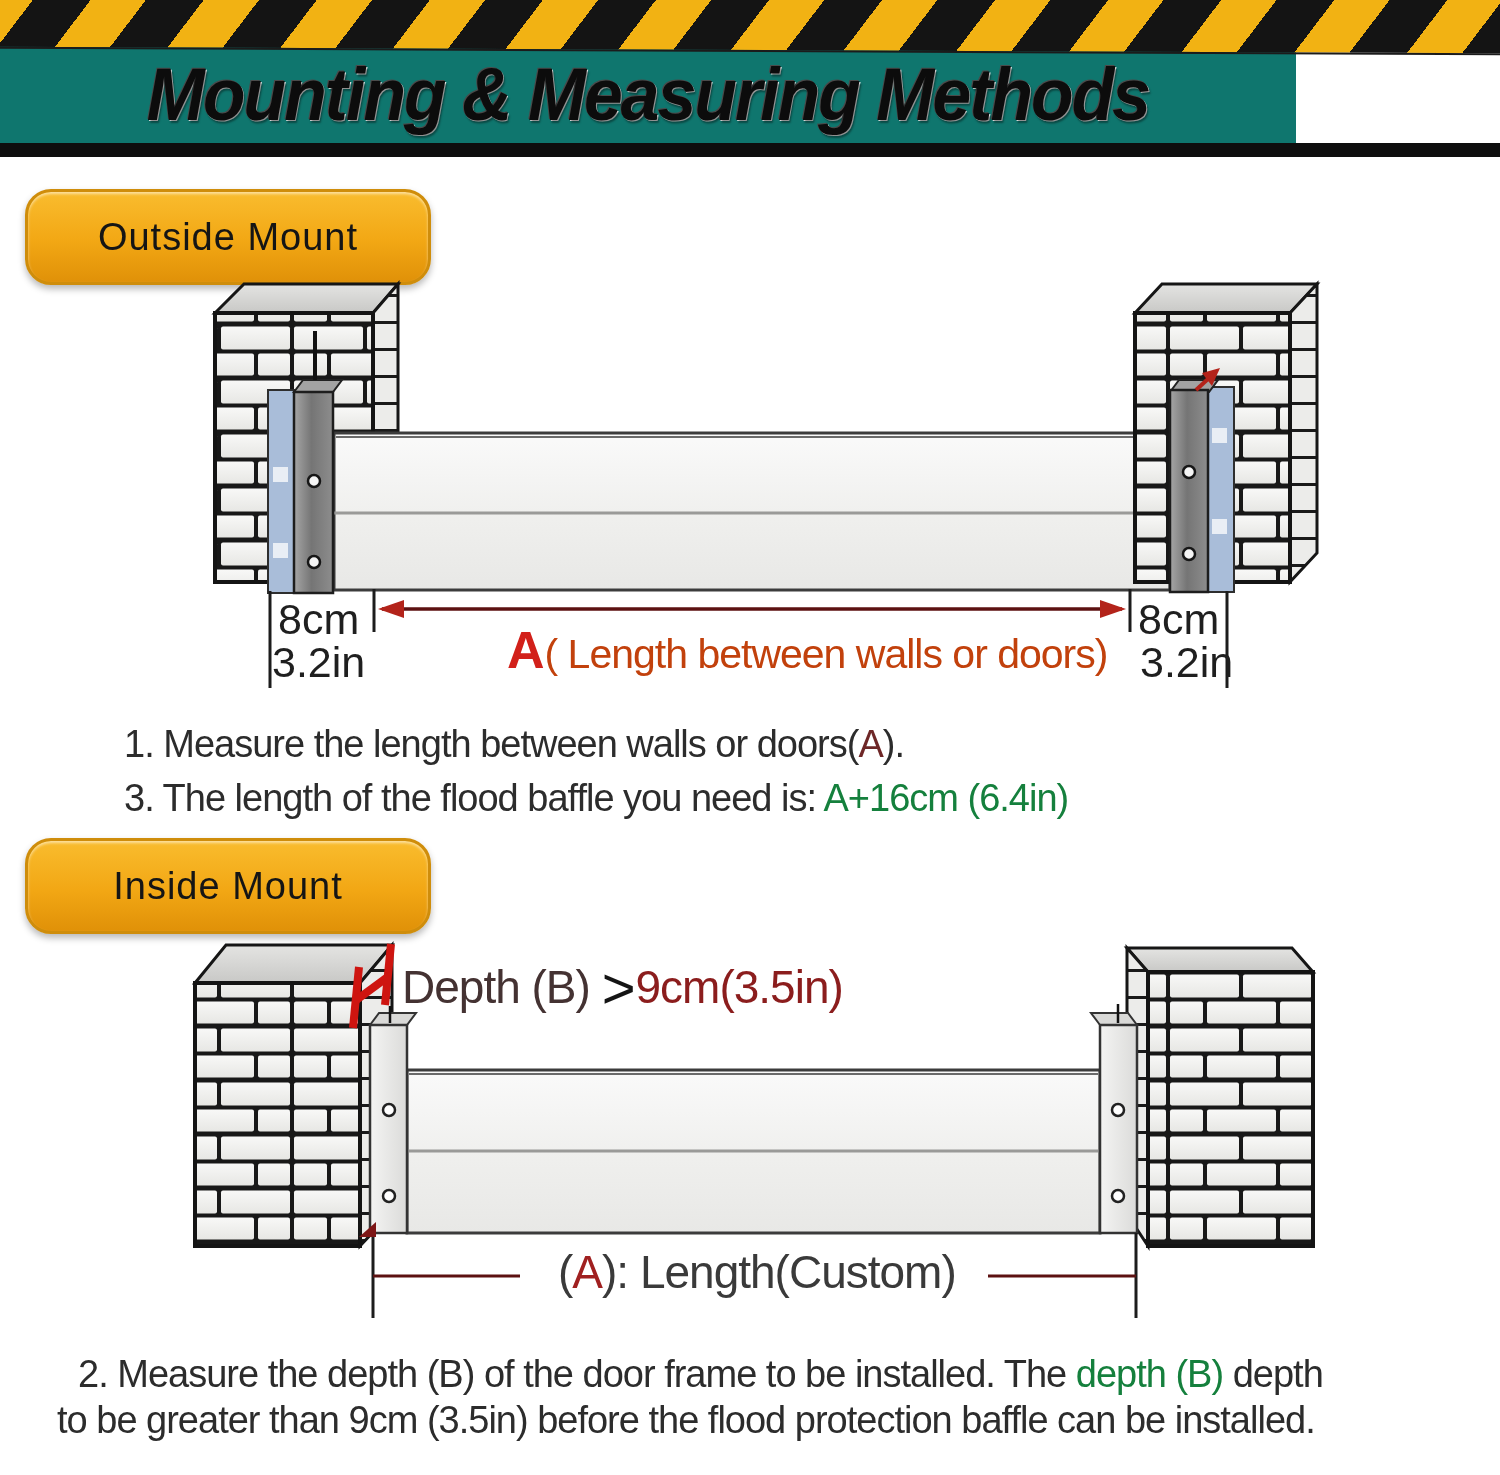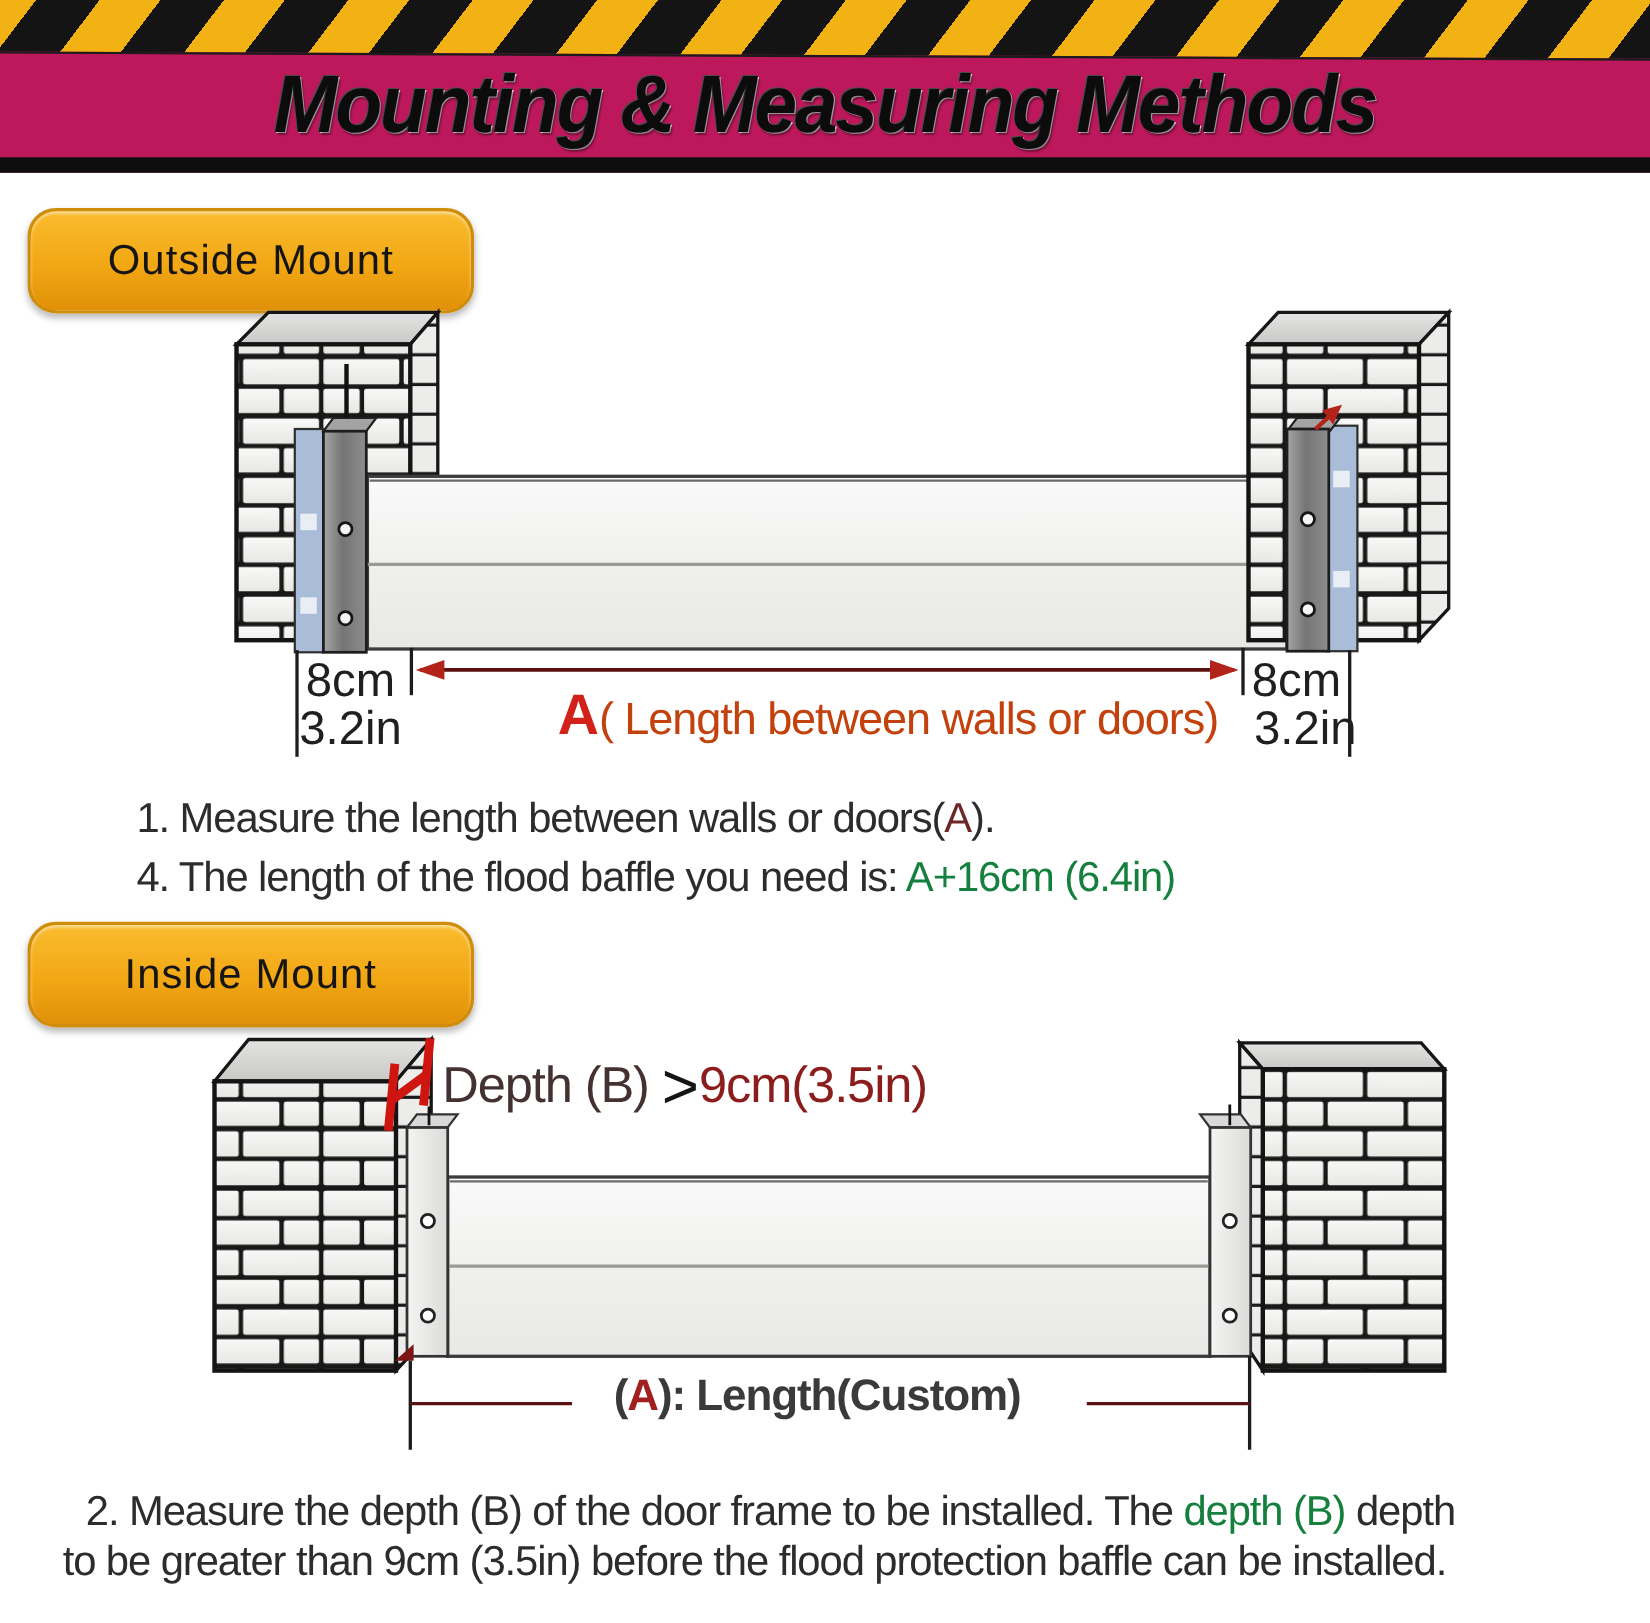--- a/index.html
+++ b/index.html
@@ -1,20 +1,20 @@
 <!DOCTYPE html>
 <html><head>
 <meta charset="utf-8">
 <style>
   html,body{margin:0;padding:0;background:#ffffff;}
   .page{position:relative;width:1500px;height:1475px;background:#ffffff;overflow:hidden;
         font-family:"Liberation Sans", sans-serif;}
 
   
-  .header{position:absolute;top:0;left:0;width:1500px;height:157px;background:#be185d;}
+  .header{position:absolute;top:0;left:0;width:1296px;height:157px;background:#0f766e;}
   .stripe-band{position:absolute;top:-8px;left:-14px;width:1530px;height:58px;
       background:repeating-linear-gradient(127deg,#f2b213 0 44px,#141414 44px 90px);
       transform:rotate(0.25deg);border-bottom:2px solid #1b1b1b;}
   .page-title{position:absolute;top:52px;left:0;width:100%;margin:0;text-align:center;
       font-size:74px;font-weight:bold;font-style:italic;letter-spacing:-2px;color:#0c0c0c;
       transform:scaleX(0.94);
       text-shadow:2px 3px 2px rgba(0,0,0,0.38), -1px -1px 0 #4a4a4a, 1px 1px 0 #e9e9e9;}
   .black-bar{position:absolute;top:143px;left:0;width:1500px;height:14px;background:#0e0e0e;}
 
   
@@ -35,21 +35,21 @@
   .dim-label{position:absolute;white-space:nowrap;line-height:1;}
   .dim-label .big-a{font-size:52px;font-weight:bold;color:#d2201a;}
   .dim-label .rest{font-size:41px;color:#c2410c;letter-spacing:-1px;}
 
   .depth-label{position:absolute;left:402px;top:959px;white-space:nowrap;line-height:1;}
   .depth-label .d1{font-size:46px;color:#443232;letter-spacing:-1px;}
   .depth-label .gt{font-size:58px;color:#141414;vertical-align:-5px;}
   .depth-label .d2{font-size:46px;color:#8b1d1d;letter-spacing:-1px;}
 
   .length-label{position:absolute;left:558px;top:1249px;white-space:nowrap;line-height:1;
-      font-size:40px;letter-spacing:-1px;color:#3a3a3a;font-weight:bold;}
+      font-size:46px;letter-spacing:-1px;color:#3a3a3a;}
   .length-label .red-a{color:#a02020;}
 
   
   .instr{position:absolute;font-size:38px;letter-spacing:-1px;color:#2c2c2c;line-height:42px;white-space:nowrap;}
   .instr .red{color:#15803d;}
   .instr .dim-red{color:#6e2727;}
 </style>
 </head>
 <body>
 
@@ -162,21 +162,21 @@
 
   <div class="dim-label" style="left:507px;top:624px">
     <span class="big-a">A</span><span class="rest">( Length between walls or doors)</span>
   </div>
 
   <div class="instr" style="left:124px;top:723px">
     <div>
       <span>1. Measure the length between walls or doors(</span><span class="dim-red">A</span><span>).</span>
     </div>
     <div style="margin-top:12px">
-      <span>4. The length of the flood baffle you need is: </span><span class="red">A+16cm (6.4in)</span>
+      <span>3. The length of the flood baffle you need is: </span><span class="red">A+16cm (6.4in)</span>
     </div>
   </div>
 
   <div class="badge badge-inside">Inside Mount</div>
 
   <svg class="diagram" style="top:935px" width="1500" height="400" viewBox="0 935 1500 400">
 
     <g>
       <polygon points="195,983 226,945 392,945 360,983" fill="url(#capGrad)" stroke="#161616" stroke-width="3"></polygon>
       <polygon points="360,983 392,945 392,1212 360,1246" fill="url(#brickSide)" stroke="#161616" stroke-width="3"></polygon>

